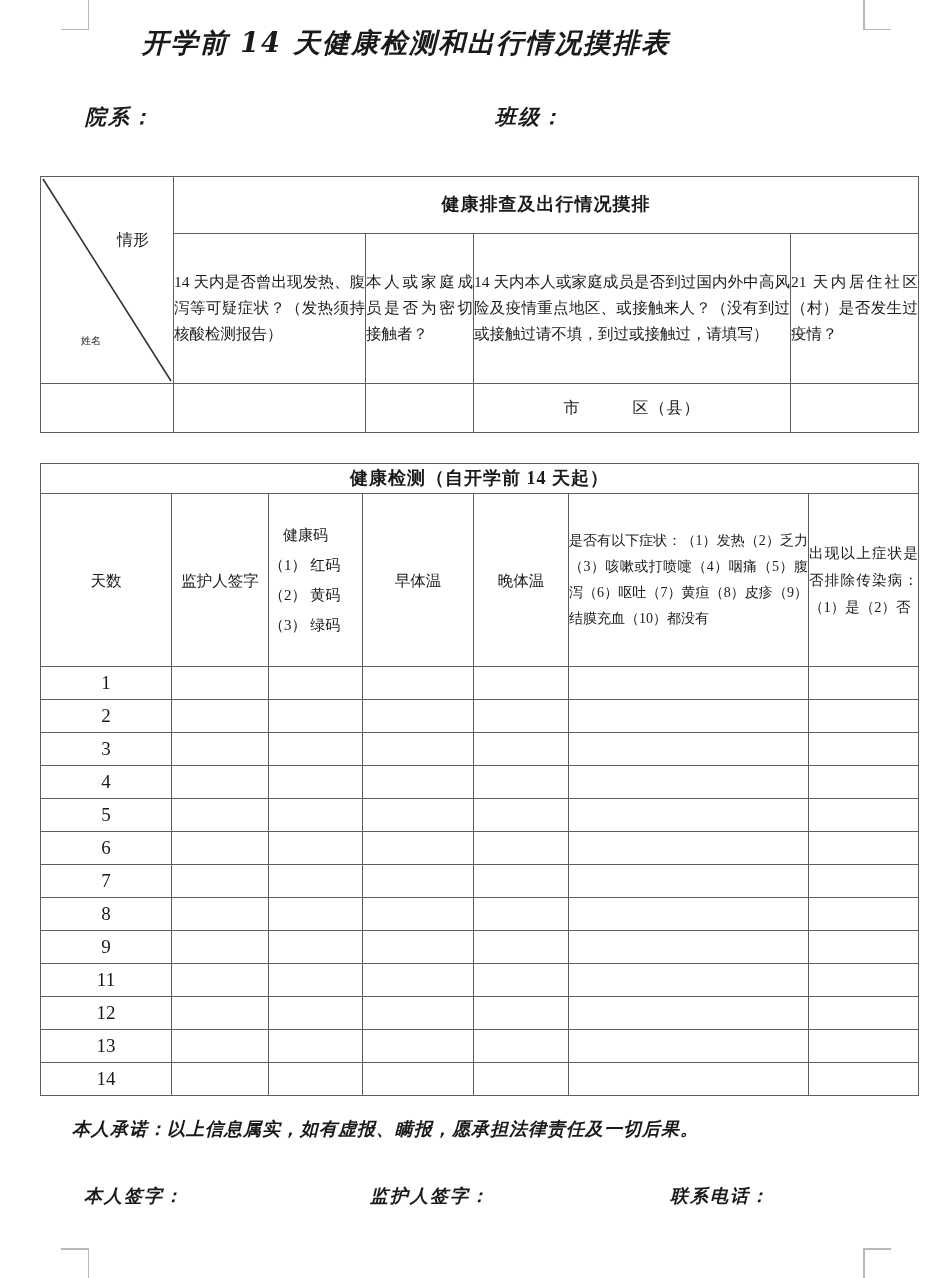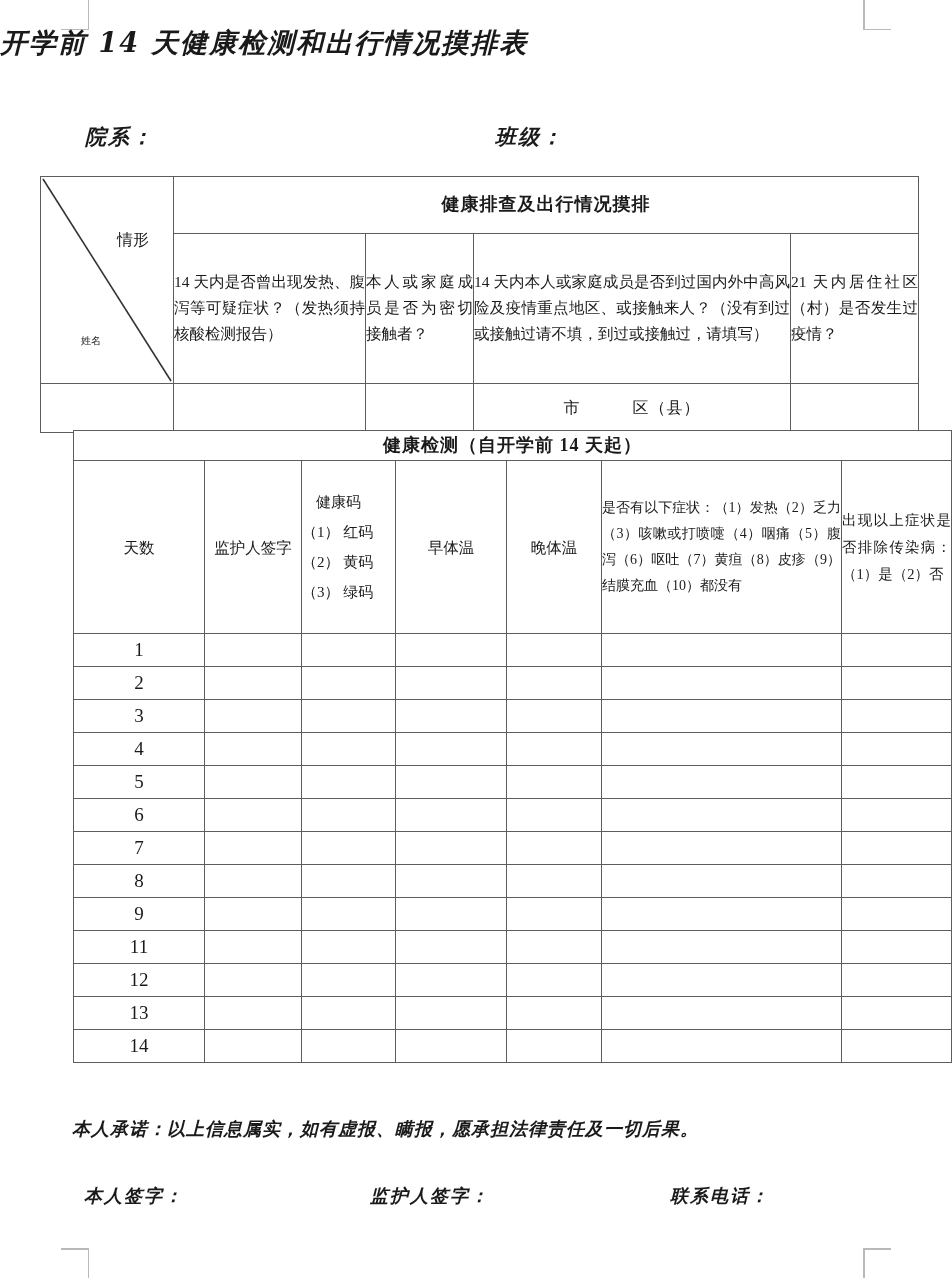--- a/index.html
+++ b/index.html
@@ -59,37 +59,37 @@
     font-style: italic;
     font-weight: 600;
     letter-spacing: 2px;
   }
 
   .doc-title {
     position: absolute;
     top: 26px;
     left: 0;
     width: 812px;
+    text-align: center;
     font-size: 27px;
     line-height: 34px;
   }
 
   
   .field-row {
     position: absolute;
     top: 103px;
     left: 40px;
     width: 878px;
     height: 34px;
     font-size: 21px;
   }
   .field {
     position: absolute;
     white-space: nowrap;
-    margin-top: 20px;
   }
   .field.dept  { left: 45px; }
   .field.class { left: 455px; }
 
   
   table.form {
     position: absolute;
     left: 40px;
     top: 176px;
     width: 878px;
@@ -242,21 +242,21 @@
       <td>
         <div class="city-text">
           <span>市</span><span class="gap"></span><span>区（县）</span>
         </div>
       </td>
       <td></td>
     </tr>
   </tbody>
 </table>
 
-<table class="form" style="top:430px;margin-left:33px;">
+<table class="form" style="top:463px;">
   <colgroup>
     <col style="width:131px">
     <col style="width:97px">
     <col style="width:94px">
     <col style="width:111px">
     <col style="width:95px">
     <col style="width:240px">
     <col style="width:110px">
   </colgroup>
   <tbody>

